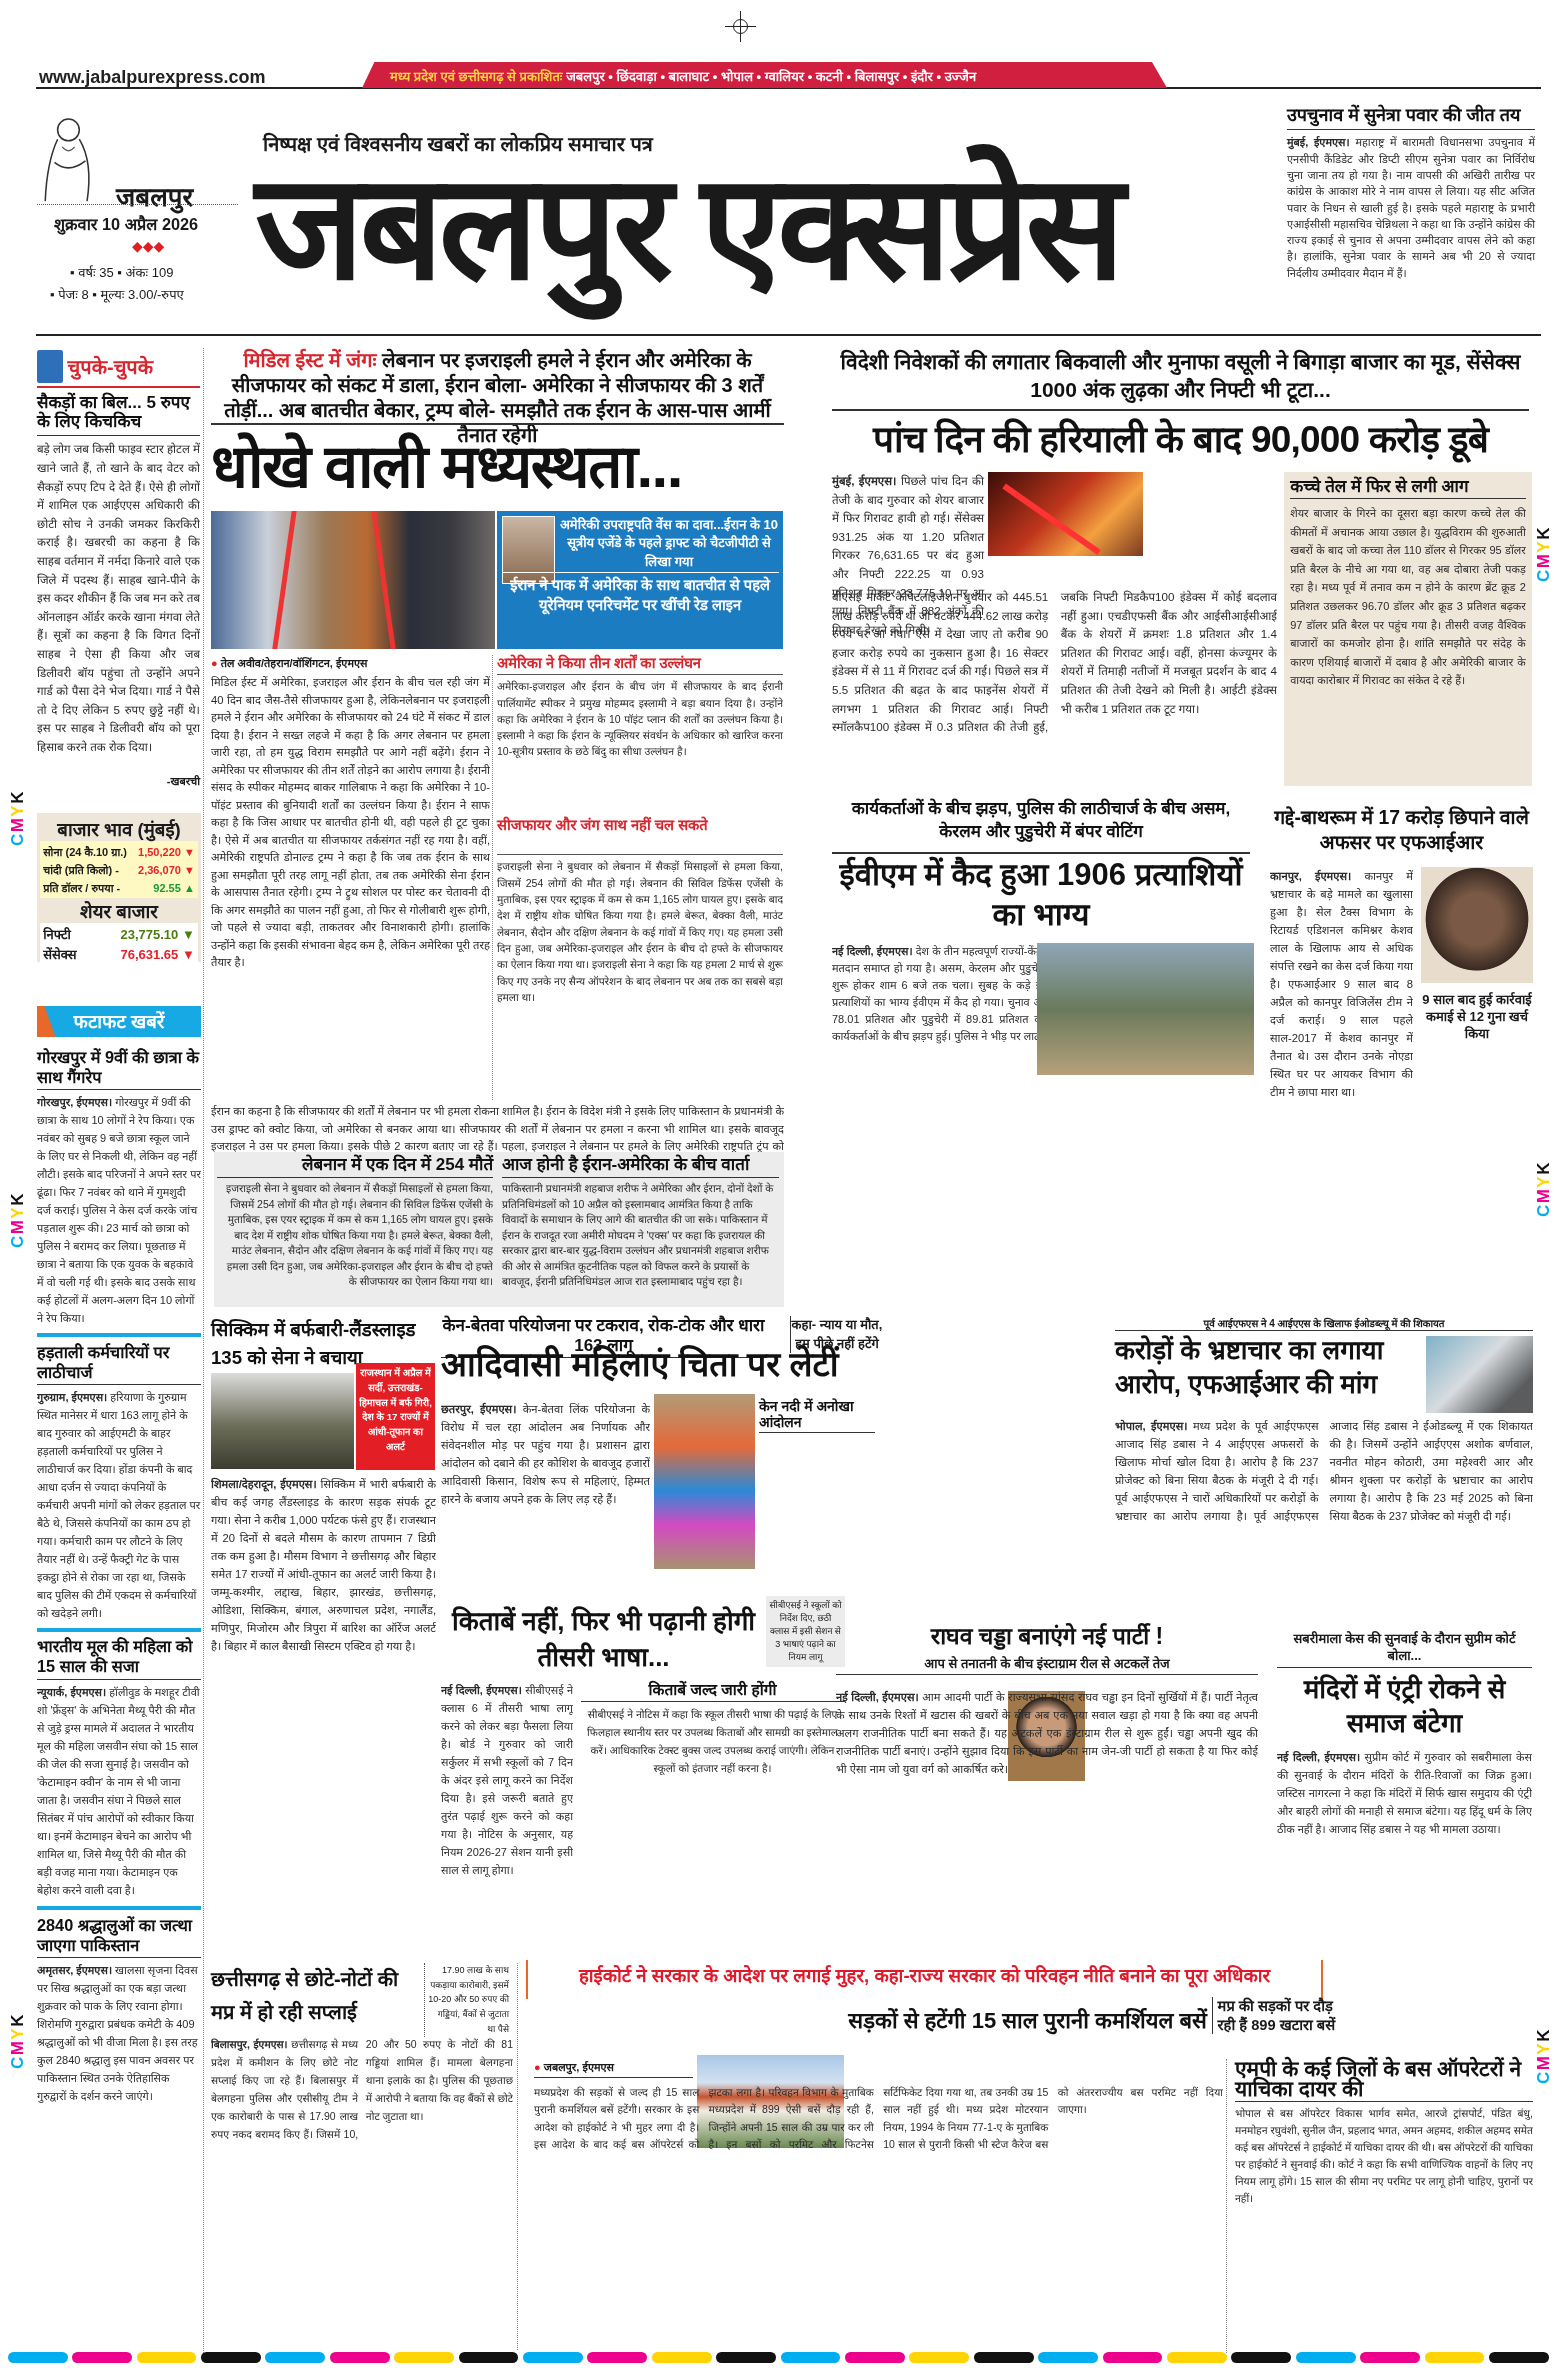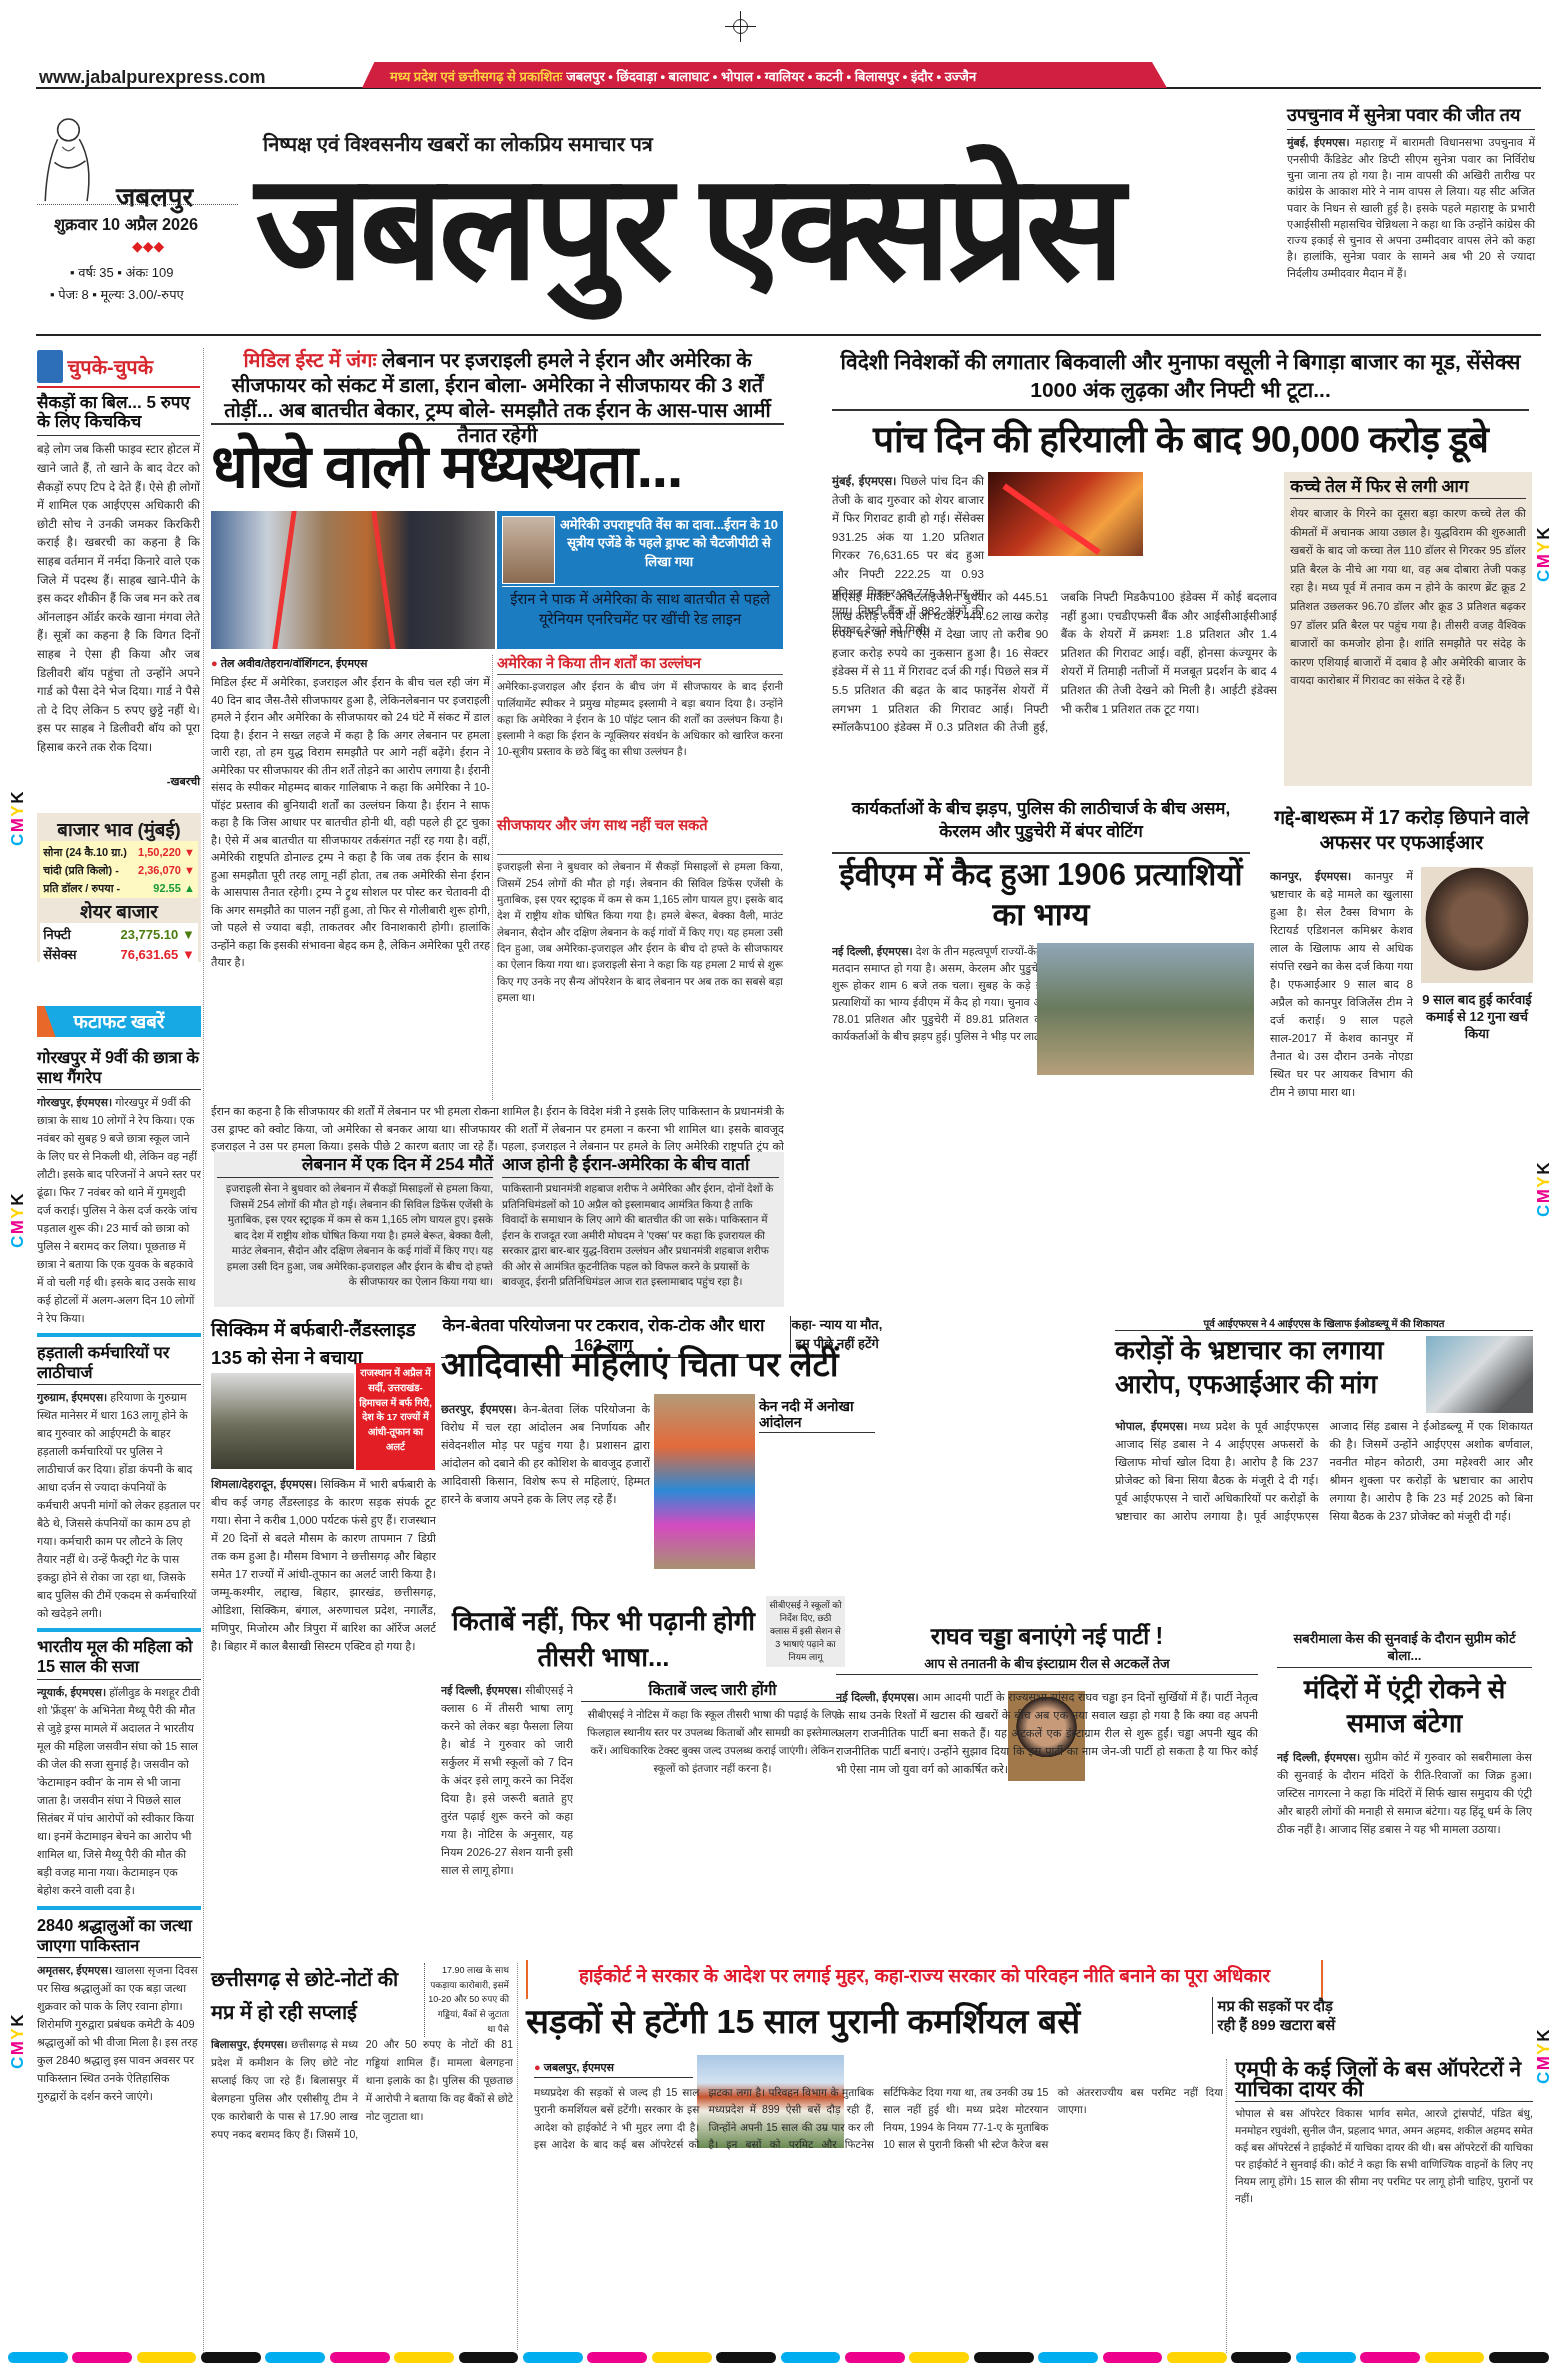--- a/index.html
+++ b/index.html
@@ -128,21 +128,21 @@
 <div class="thin" style="left:211px;top:423px;width:573px"></div>
 <div class="abs hd" style="left:211px;top:424px;width:573px;font-size:60px;line-height:85px;letter-spacing:-1.5px;white-space:nowrap">धोखे वाली मध्यस्थता...</div>
 
 <div class="photo" style="left:211px;top:511px;width:284px;height:138px;background:linear-gradient(90deg,#4b6a96 0%,#c9d0da 20%,#9a7a58 40%,#b86a32 55%,#2b2f3a 70%,#3a3a40 85%,#6d6a68 100%)">
   <div style="position:absolute;left:71px;top:0;width:4.6px;height:138px;background:#e33;transform:skewX(-8deg)"></div>
   <div style="position:absolute;left:170px;top:0;width:4.6px;height:138px;background:#e33;transform:skewX(8deg)"></div>
 </div>
 <div class="blue" style="left:497px;top:511px;width:286px;height:138px">
   <div style="position:absolute;left:4.6px;top:4.6px;width:53px;height:68px;background:linear-gradient(#c9b6a4,#8a6a50);border:1.5px solid #fff"></div>
   <div style="position:absolute;left:62px;top:4.6px;width:220px;color:#fff;font-weight:bold;font-size:13px;line-height:18.6px;text-align:center">अमेरिकी उपराष्ट्रपति वेंस का दावा...ईरान के 10 सूत्रीय एजेंडे के पहले ड्राफ्ट को चैटजीपीटी से लिखा गया</div>
-  <div style="position:absolute;left:4.6px;top:75px;width:277px;color:#0f172a;font-weight:normal;font-size:14.7px;line-height:19.4px;text-align:center;border-top:1.5px solid #fff;padding-top:3.1px">ईरान ने पाक में अमेरिका के साथ बातचीत से पहले यूरेनियम एनरिचमेंट पर खींची रेड लाइन</div>
+  <div style="position:absolute;left:4.6px;top:61px;width:277px;color:#ffffff;font-weight:bold;font-size:14.7px;line-height:19.4px;text-align:center;border-top:1.5px solid #fff;padding-top:3.1px">ईरान ने पाक में अमेरिका के साथ बातचीत से पहले यूरेनियम एनरिचमेंट पर खींची रेड लाइन</div>
 </div>
 <div class="abs" style="left:211px;top:655px;font-size:11px;font-weight:bold"><span style="color:#d7262e">●</span> <span>तेल अवीव/तेहरान/वॉशिंगटन, ईएमएस</span></div>
 <div class="abs" style="left:211px;top:674px;width:279px">
   <p class="body" style="font-size:11.2px;line-height:17.5px;height:434px;overflow:hidden">मिडिल ईस्ट में अमेरिका, इजराइल और ईरान के बीच चल रही जंग में 40 दिन बाद जैस-तैसे सीजफायर हुआ है, लेकिनलेबनान पर इजराइली हमले ने ईरान और अमेरिका के सीजफायर को 24 घंटे में संकट में डाल दिया है। ईरान ने सख्त लहजे में कहा है कि अगर लेबनान पर हमला जारी रहा, तो हम युद्ध विराम समझौते पर आगे नहीं बढ़ेंगे। ईरान ने अमेरिका पर सीजफायर की तीन शर्तें तोड़ने का आरोप लगाया है। ईरानी संसद के स्पीकर मोहम्मद बाकर गालिबाफ ने कहा कि अमेरिका ने 10-पॉइंट प्रस्ताव की बुनियादी शर्तों का उल्लंघन किया है। ईरान ने साफ कहा है कि जिस आधार पर बातचीत होनी थी, वही पहले ही टूट चुका है। ऐसे में अब बातचीत या सीजफायर तर्कसंगत नहीं रह गया है। वहीं, अमेरिकी राष्ट्रपति डोनाल्ड ट्रम्प ने कहा है कि जब तक ईरान के साथ हुआ समझौता पूरी तरह लागू नहीं होता, तब तक अमेरिकी सेना ईरान के आसपास तैनात रहेगी। ट्रम्प ने ट्रुथ सोशल पर पोस्ट कर चेतावनी दी कि अगर समझौते का पालन नहीं हुआ, तो फिर से गोलीबारी शुरू होगी, जो पहले से ज्यादा बड़ी, ताकतवर और विनाशकारी होगी। हालांकि उन्होंने कहा कि इसकी संभावना बेहद कम है, लेकिन अमेरिका पूरी तरह तैयार है।</p>
 </div>
 <div class="abs" style="left:211px;top:1103px;width:573px">
   <p class="body" style="font-size:11.2px;line-height:17.5px;height:53px;overflow:hidden">ईरान का कहना है कि सीजफायर की शर्तों में लेबनान पर भी हमला रोकना शामिल है। ईरान के विदेश मंत्री ने इसके लिए पाकिस्तान के प्रधानमंत्री के उस ड्राफ्ट को क्वोट किया, जो अमेरिका से बनकर आया था। सीजफायर की शर्तों में लेबनान पर हमला न करना भी शामिल था। इसके बावजूद इजराइल ने उस पर हमला किया। इसके पीछे 2 कारण बताए जा रहे हैं। पहला, इजराइल ने लेबनान पर हमले के लिए अमेरिकी राष्ट्रपति ट्रंप को आश्वस्त कर लिया। अमेरिकी आउटलेट एक्सियोस के मुताबिक ट्रंप ने जब समझौते की शर्तों में लेबनान पर हमले के प्रतिबंध का जिक्र किया, तो इजराइली प्रधानमंत्री बेंजामिन नेतन्याहू को फोन लगाया। दूसरा, 2024 में इजराइली हमले से कमजोर हिजबुल्लाह फिर से तनकर मैदान में खड़ा हो रहा था, जिसे इजराइल के लिए बड़ा माना जाता है।</p>
 </div>
 <div class="abs" style="left:497px;top:655px;width:286px">
   <div class="hd red" style="font-size:14.7px;border-bottom:1.5px solid #555;padding-bottom:2.3px">अमेरिका ने किया तीन शर्तों का उल्लंघन</div>
@@ -254,21 +254,21 @@
 </div>
 
 <div class="abs hd" style="left:211px;top:1963px;width:209px;font-size:20px;line-height:33px">छत्तीसगढ़ से छोटे-नोटों की मप्र में हो रही सप्लाई</div>
 <div class="abs" style="left:424px;top:1963px;width:85px;font-size:9px;line-height:14.7px;text-align:right;border-left:1.5px dotted #555;padding-left:3.1px">17.90 लाख के साथ पकड़ाया कारोबारी, इसमें 10-20 और 50 रुपए की गड्डियां, बैंकों से जुटाता था पैसे</div>
 <div class="abs" style="left:211px;top:2035px;width:302px">
   <p class="body" style="font-size:10.5px;line-height:18px;height:317px;overflow:hidden;column-count:2;column-gap:7.7px"><b>बिलासपुर, ईएमएस।</b> <span>छत्तीसगढ़ से मध्य प्रदेश में कमीशन के लिए छोटे नोट सप्लाई किए जा रहे हैं। बिलासपुर में बेलगहना पुलिस और एसीसीयू टीम ने एक कारोबारी के पास से 17.90 लाख रुपए नकद बरामद किए हैं। जिसमें 10, 20 और 50 रुपए के नोटों की 81 गड्डियां शामिल हैं। मामला बेलगहना थाना इलाके का है। पुलिस की पूछताछ में आरोपी ने बताया कि वह बैंकों से छोटे नोट जुटाता था।</span></p>
 </div>
 <div class="vline" style="left:517px;top:1963px;height:387px"></div>
 
 <div class="abs" style="left:526px;top:1960px;width:797px;height:39px;border-left:2.3px solid #e8682a;border-right:2.3px solid #e8682a;text-align:center;color:#e01a2a;font-weight:bold;font-size:18.6px;line-height:31px;white-space:nowrap;overflow:hidden">हाईकोर्ट ने सरकार के आदेश पर लगाई मुहर, कहा-राज्य सरकार को परिवहन नीति बनाने का पूरा अधिकार</div>
-<div class="abs hd" style="left:526px;top:1997px;width:681px;font-size:34px;line-height:48px;text-align:left;white-space:nowrap">सड़कों से हटेंगी 15 साल पुरानी कमर्शियल बसें</div>
+<div class="abs hd" style="left:526px;top:1997px;width:681px;font-size:22px;line-height:48px;text-align:right;white-space:nowrap">सड़कों से हटेंगी 15 साल पुरानी कमर्शियल बसें</div>
 <div class="abs" style="left:1212px;top:1997px;width:139px;border-left:1.5px solid #333;padding-left:4.6px;font-weight:bold;font-size:14.7px;line-height:18.6px">मप्र की सड़कों पर दौड़ रही हैं 899 खटारा बसें</div>
 <div class="abs" style="left:534px;top:2059px;width:159px;font-size:11px;font-weight:bold;border-bottom:1.5px solid #333;padding-bottom:3.1px"><span style="color:#d7262e">●</span> <span>जबलपुर, ईएमएस</span></div>
 <div class="photo" style="left:697px;top:2055px;width:147px;height:93px;background:linear-gradient(180deg,#a9c7e6 0%,#d3e2f0 30%,#c5542e 45%,#f1ece2 60%,#6a8a52 100%)"></div>
 <div class="abs" style="left:534px;top:2084px;width:689px">
   <p class="body" style="font-size:10.5px;line-height:17.3px;height:263px;overflow:hidden;column-count:4;column-gap:9.3px">मध्यप्रदेश की सड़कों से जल्द ही 15 साल पुरानी कमर्शियल बसें हटेंगी। सरकार के इस आदेश को हाईकोर्ट ने भी मुहर लगा दी है। इस आदेश के बाद कई बस ऑपरेटर्स को झटका लगा है। परिवहन विभाग के मुताबिक मध्यप्रदेश में 899 ऐसी बसें दौड़ रही हैं, जिन्होंने अपनी 15 साल की उम्र पार कर ली है। इन बसों को परमिट और फिटनेस सर्टिफिकेट दिया गया था, तब उनकी उम्र 15 साल नहीं हुई थी। मध्य प्रदेश मोटरयान नियम, 1994 के नियम 77-1-ए के मुताबिक 10 साल से पुरानी किसी भी स्टेज कैरेज बस को अंतरराज्यीय बस परमिट नहीं दिया जाएगा।</p>
 </div>
 <div class="vline" style="left:1226px;top:2059px;height:294px"></div>
 <div class="abs" style="left:1235px;top:2059px;width:298px">
   <div class="hd" style="font-size:21px;line-height:20px;border-bottom:1.5px solid #333;padding-bottom:2.3px">एमपी के कई जिलों के बस ऑपरेटरों ने याचिका दायर की</div>
   <p class="body" style="font-size:10.5px;line-height:17px;margin-top:3.1px;height:232px;overflow:hidden">भोपाल से बस ऑपरेटर विकास भार्गव समेत, आरजे ट्रांसपोर्ट, पंडित बंधु, मनमोहन रघुवंशी, सुनील जैन, प्रहलाद भगत, अमन अहमद, शकील अहमद समेत कई बस ऑपरेटर्स ने हाईकोर्ट में याचिका दायर की थी। बस ऑपरेटरों की याचिका पर हाईकोर्ट ने सुनवाई की। कोर्ट ने कहा कि सभी वाणिज्यिक वाहनों के लिए नए नियम लागू होंगे। 15 साल की सीमा नए परमिट पर लागू होनी चाहिए, पुरानों पर नहीं।</p>

